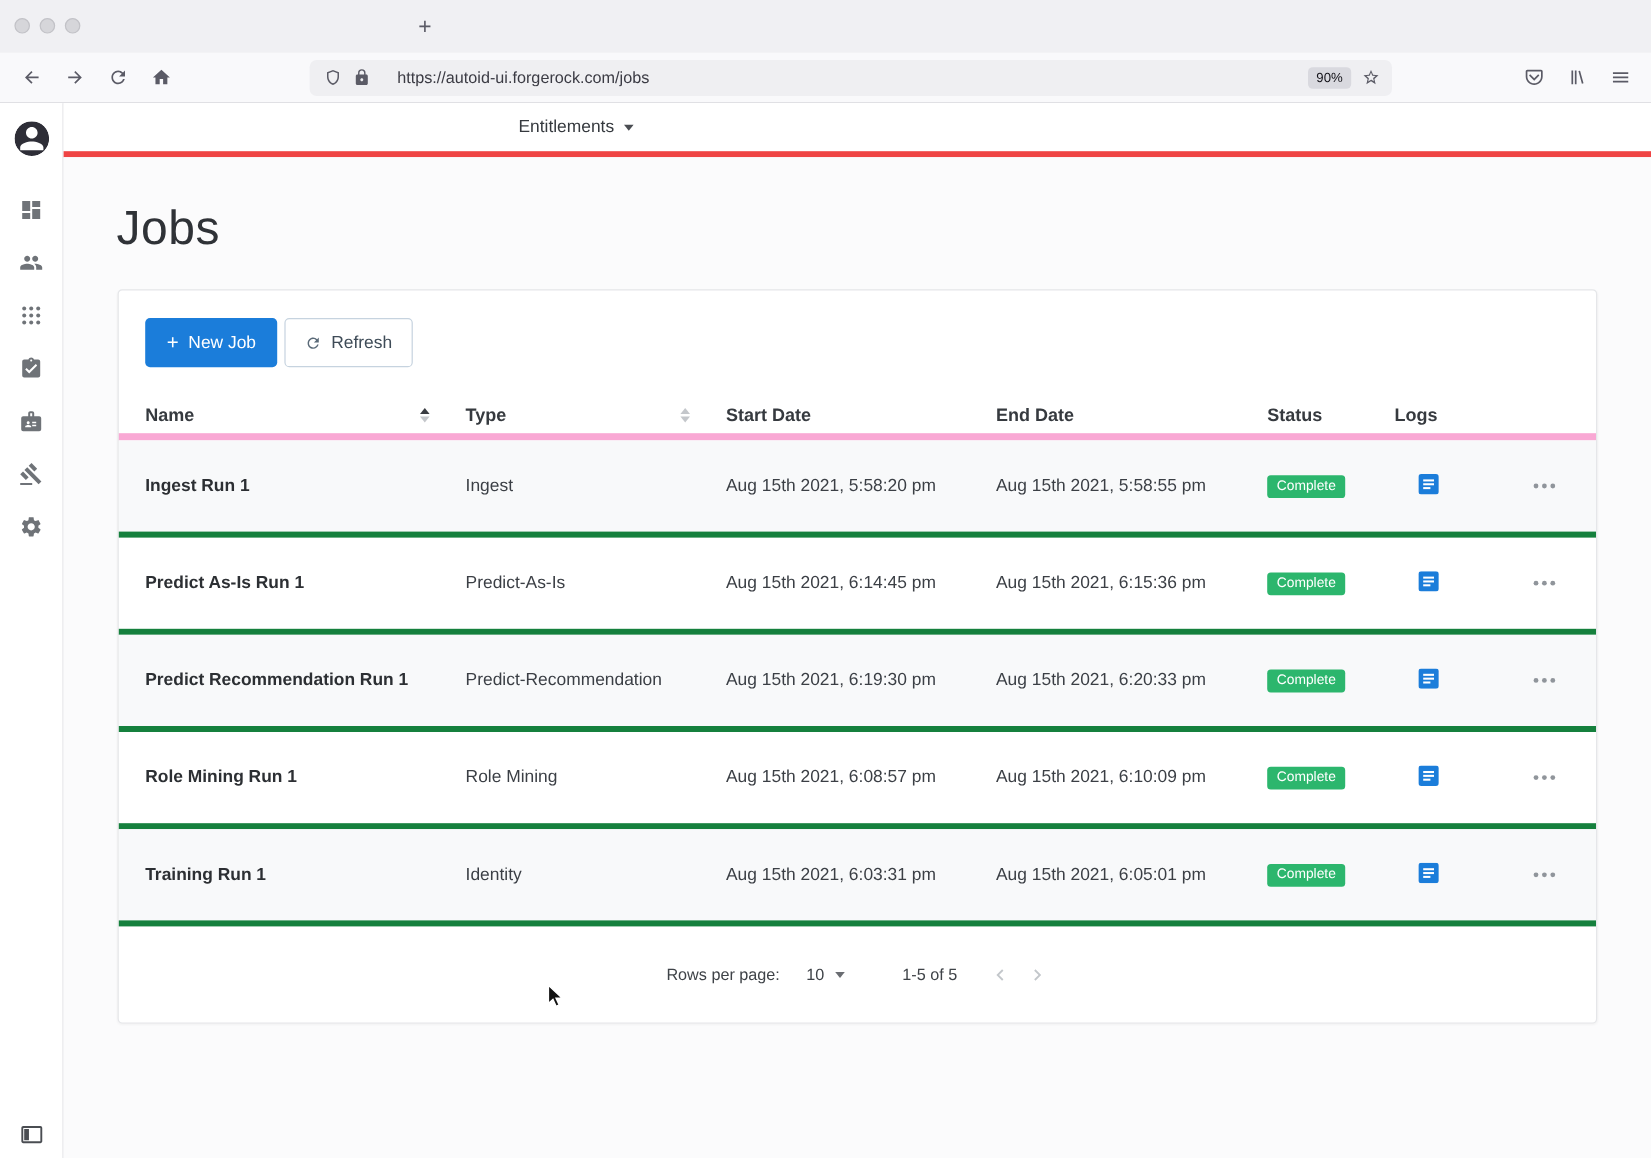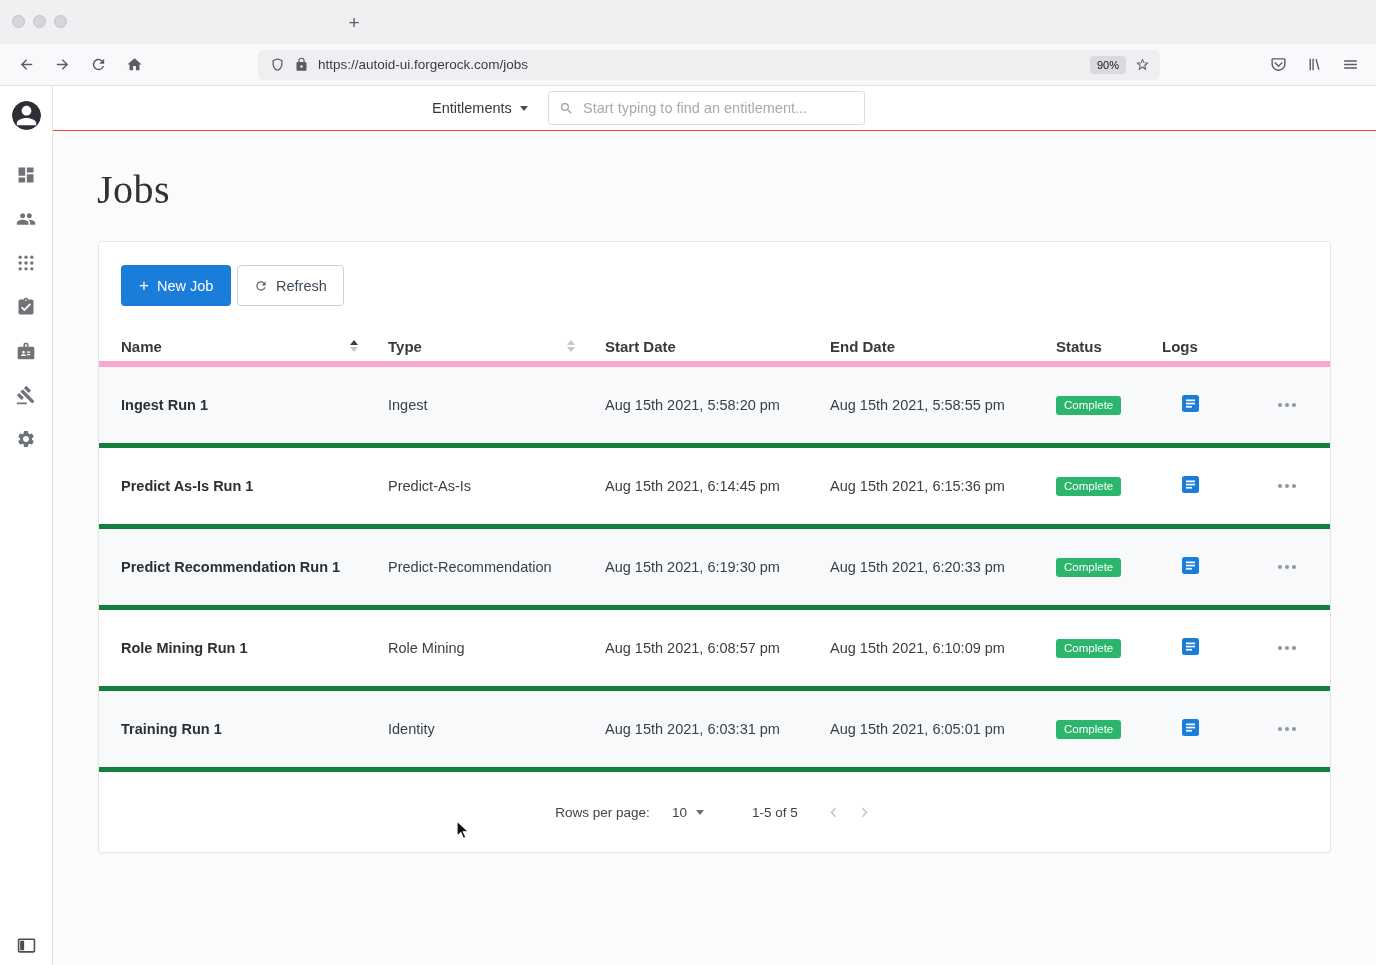--- a/index.html
+++ b/index.html
@@ -17,47 +17,47 @@
   .tab-title { font-size:12.5px; color:#15141a; flex:1; white-space:nowrap; overflow:hidden; }
   .tab-close { color:#5b5b66; font-size:13px; cursor:default; }
   .newtab { position:absolute; left:342px; top:11px; width:24px; height:24px; display:flex; align-items:center; justify-content:center;
             color:#5b5b66; font-size:19px; font-weight:400; }
   .navbar { height:42px; background:#f9f9fb; border-bottom:1px solid #e0e0e4; display:flex; align-items:center; padding:0 8px; }
   .navbtn { width:36px; height:30px; display:flex; align-items:center; justify-content:center; border-radius:4px; }
   .navbtn svg { width:17px; height:17px; fill:#5b5b66; }
   .urlbar { margin-left:106px; width:902px; height:30px; background:#efeff2; border-radius:6px; display:flex; align-items:center;
             padding:0 10px 0 12px; gap:9px; }
   .urlbar svg { width:15px; height:15px; fill:#5b5b66; flex:none; }
-  .url-text { font-size:13.5px; color:#3b3b44; flex:1; white-space:nowrap; overflow:hidden; }
+  .url-text { font-size:13.5px; color:#3b3b44; flex:1; white-space:nowrap; overflow:hidden;margin-left:13px; }
   .zoom-pill { background:#d9d9df; border-radius:4px; font-size:11px; color:#15141a; padding:3px 7px; }
   .chrome-right { margin-left:auto; display:flex; }
 
   
   .app { position:absolute; top:86px; left:0; right:0; bottom:0; background:#fff; }
   .sidebar { position:absolute; left:0; top:0; bottom:0; width:53px; background:#fff; border-right:1px solid #e3e3e6;
              display:flex; flex-direction:column; align-items:center; padding-top:15px; }
   .avatar { width:29px; height:29px; border-radius:50%; overflow:hidden; flex:none; }
   .side-nav { display:flex; flex-direction:column; gap:24px; margin-top:35px; }
   .side-item { width:20px; height:20px; display:flex; align-items:center; justify-content:center; }
   .side-item svg { width:20px; height:20px; fill:#6f7378; }
   .side-bottom { position:absolute; bottom:10px; left:0; right:0; display:flex; justify-content:center; }
   .side-bottom svg { width:19px; height:19px; fill:#4a4d52; }
 
-  .topbar { position:absolute; left:53px; right:0; top:0; height:45px; background:#fff; border-bottom:1px solid #ef4444; }
+  .topbar { position:absolute; left:53px; right:0; top:0; height:45px; background:#fff; border-bottom:5px solid #ef4444; }
   .context { position:absolute; left:379px; top:0; height:100%; display:flex; align-items:center; gap:8px; font-size:14.5px; color:#35393e; }
   .caret-down { width:0; height:0; border-left:4.5px solid transparent; border-right:4.5px solid transparent; border-top:5px solid #4a4d52; }
   .topsearch { position:absolute; left:495px; top:5px; width:317px; height:34px; border:1px solid #dcdde0; border-radius:3px;
                background:#fff; display:flex; align-items:center; padding:0 10px; gap:9px; }
   .topsearch svg { width:15px; height:15px; fill:#9ba0a6; flex:none; }
   .topsearch input { border:none; outline:none; flex:1; font-size:14.5px; font-family:inherit; color:#333; background:transparent; }
   .topsearch input::placeholder { color:#a6a9ae; }
 
   
   .main { position:absolute; left:53px; top:45px; right:0; bottom:0; background:#fbfbfc; overflow:hidden; }
-  .page-title { position:absolute; left:44px; top:36px; font-size:40px; line-height:46px; font-weight:400; color:#2f3237; letter-spacing:.5px;font-family:Liberation Serif, serif; }
+  .page-title { position:absolute; left:44px; top:36px; font-size:40px; line-height:46px; font-weight:400; color:#2f3237; letter-spacing:.5px; }
   .card { position:absolute; left:45px; top:110px; width:1233px; height:612px; background:#fff; border:1px solid #e5e6e9;
           border-radius:4px; box-shadow:0 1px 2px rgba(0,0,0,.04); display:flex; flex-direction:column; }
 
   .card-toolbar { position:relative; height:89px; flex:none; }
   .btn { display:inline-flex; align-items:center; gap:8px; height:41px; border-radius:4px; font-size:14.5px; font-family:inherit; cursor:default; }
   .btn-primary { position:absolute; left:22px; top:23px; background:var(--accent,#1b7dda); color:#fff; border:none; padding:0 18px; }
   .btn-primary .plus { font-size:17px; line-height:1; margin-top:-1px; }
   .btn-outline { position:absolute; left:138px; top:23px; background:#fff; color:#3e4b57; border:1px solid #c6d3df; padding:0 16px; }
   .btn-outline svg { width:14px; height:14px; fill:#5a6a78; }
   .job-search { position:absolute; right:24px; top:22px; width:283px; height:44px; border:1px solid #d6d8db; border-radius:4px;
@@ -220,26 +220,20 @@
         <svg viewBox="0 0 24 24">
             <path d="M21 3H3c-1.1 0-2 .9-2 2v14c0 1.1.9 2 2 2h18c1.1 0 2-.9 2-2V5c0-1.1-.9-2-2-2zm0 16H3V5h18v14zM9 6H4v12h5V6z"></path>
           </svg>
       </div>
     </div>
 
     <div class="topbar">
       <div class="context">
         <span>Entitlements</span>
         <span class="caret-down"></span>
-      </div>
-      <div class="topsearch">
-        <svg viewBox="0 0 24 24">
-            <path d="M15.5 14h-.79l-.28-.27A6.471 6.471 0 0 0 16 9.5 6.5 6.5 0 1 0 9.5 16c1.61 0 3.09-.59 4.23-1.57l.27.28v.79l5 4.99L20.49 19l-4.99-5zm-6 0C7.01 14 5 11.99 5 9.5S7.01 5 9.5 5 14 7.01 14 9.5 11.99 14 9.5 14z"></path>
-          </svg>
-        <input type="text" placeholder="Start typing to find an entitlement..." style="">
       </div>
     </div>
 
     <div class="main">
       <h1 class="page-title">Jobs</h1>
 
       <div class="card">
         <div class="card-toolbar">
           <button class="btn btn-primary">
             <span class="plus">+</span>

